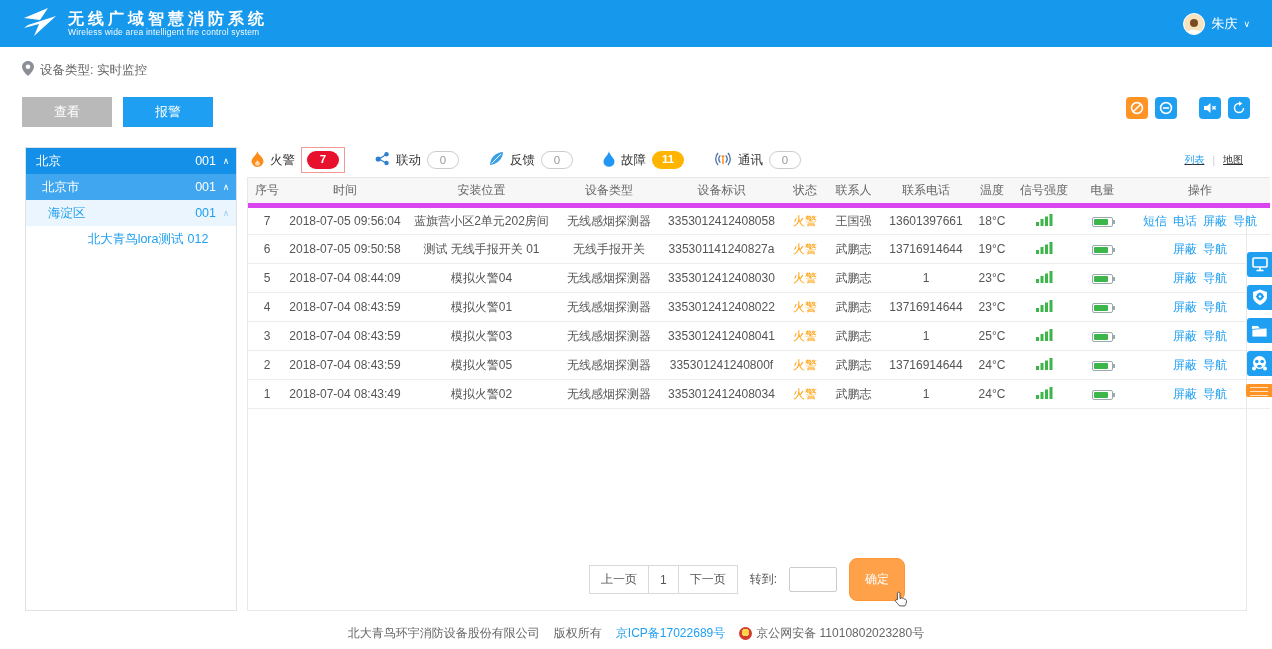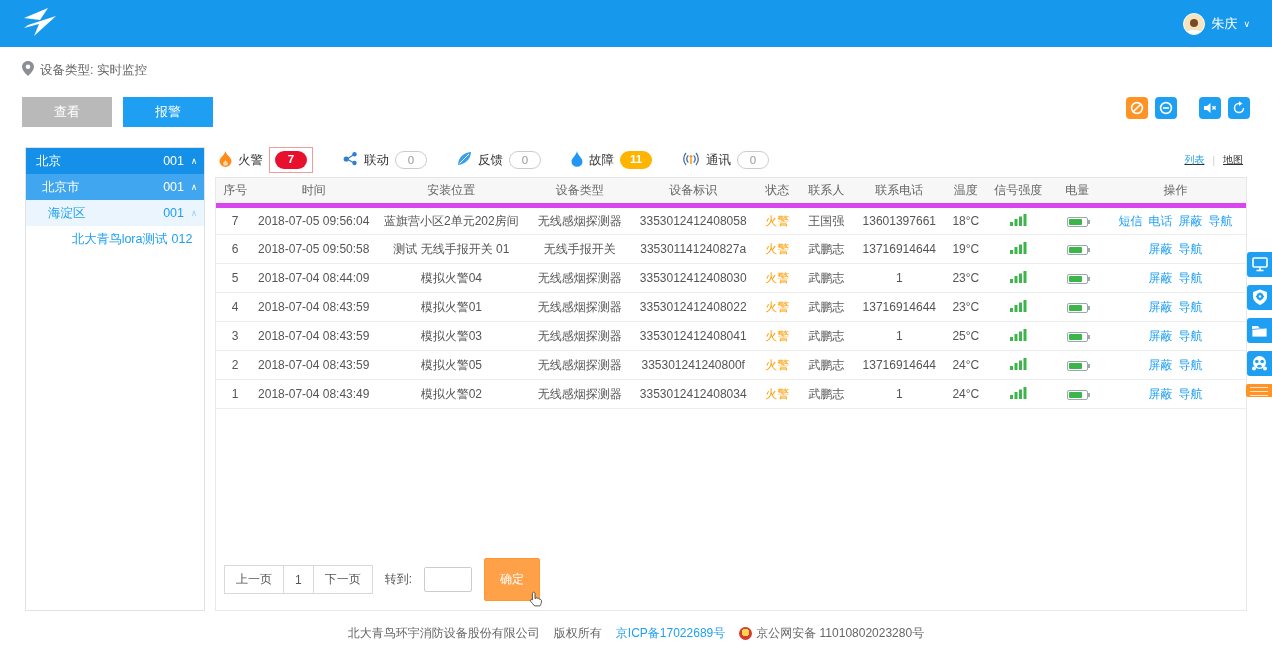--- a/index.html
+++ b/index.html
@@ -28,21 +28,21 @@
   .tab-icons { margin-left: auto; display: flex; align-items: center; gap: 7px; }
   .tab-icons .gap { width: 8px; }
   .icbtn { width: 22px; height: 22px; border-radius: 4px; display: flex; align-items: center; justify-content: center; cursor: pointer; border: none; }
   .icbtn.blue { background: #1e9ff2; }
   .icbtn.orange { background: #ff9326; }
 
   
   .main { display: flex; margin-top: 20px; padding: 0 25px; gap: 10px; height: 464px; align-items: stretch; }
 
   
-  .tree { width: 180px; border: 1px solid #dfe3e6; font-size: 12.5px; background: #fff; }
+  .tree { width: 212px; border: 1px solid #dfe3e6; font-size: 12.5px; background: #fff; }
   .tnode { height: 26px; display: flex; align-items: center; cursor: pointer; }
   .tnode .cnt { margin-left: auto; }
   .tnode .caret { width: 20px; text-align: center; font-size: 9px; }
   .tnode.lvl0 { background: #1590e8; color: #fff; padding-left: 10px; }
   .tnode.lvl1 { background: #41a6f0; color: #fff; padding-left: 16px; }
   .tnode.lvl2 { background: #eaf5fd; color: #1e9ff2; padding-left: 22px; }
   .tnode.lvl2 .caret { color: #9fd0f5; }
   .tnode.lvl3 { background: #fff; color: #1e9ff2; padding-left: 34px; justify-content: center; }
   .tnode.lvl3 .cnt { margin-left: 4px; }
 
@@ -64,26 +64,26 @@
   table { width: 100%; border-collapse: collapse; table-layout: fixed; font-size: 12px; }
   thead th { height: 28px; font-weight: normal; color: #666; background: #f7f7f7; border-top: 1px solid #e6e6e6; border-bottom: 5px solid #d946ef; }
   tbody td { height: 29px; text-align: center; color: #555; border-bottom: 1px solid #ececec; white-space: nowrap; overflow: hidden; }
   td.status { color: #ff9c00; }
   .act { color: #1e9ff2; margin: 0 3px; cursor: pointer; }
   .sig rect { fill: #3cb54a; }
   .battery { display: inline-block; width: 21px; height: 10px; border: 1px solid #9aa; border-radius: 2px; position: relative; vertical-align: middle; background:#fff; }
   .battery-fill { position: absolute; left: 1px; top: 1px; bottom: 1px; width: 72%; background: #3cb54a; border-radius: 1px; }
   .battery::after { content: ""; position: absolute; right: -3px; top: 2px; width: 2px; height: 4px; background: #9aa; }
 
-  .pager { margin-top: auto; display: flex; justify-content: flex-start; align-items: center; gap: 12px; padding: 9px 8px; font-size: 12px; color: #555; }
+  .pager { margin-top: auto; display: flex; justify-content: center; align-items: center; gap: 12px; padding: 9px 8px; font-size: 12px; color: #555; }
   .pgroup { display: flex; }
   .pgbtn { border: 1px solid #d9d9d9; background: #fff; padding: 5px 11px; color: #555; font-size: 12px; cursor: pointer; }
   .pgbtn + .pgbtn { border-left: none; }
   .goto-input { width: 48px; height: 25px; border: 1px solid #ccc; border-radius: 2px; padding: 0 4px; font-size: 12px; }
-  .confirm { position: relative; background: #ffa148; border: 1px solid #ff9632; color: #fff; padding: 12px 15px; font-size: 12px; border-radius: 2px; cursor: pointer; }
+  .confirm { position: relative; background: #ffa148; border: 1px solid #ff9632; color: #fff; padding: 12px 15px; font-size: 12px; border-radius: 8px; cursor: pointer; }
   .cursor-hand { position: absolute; right: -5px; bottom: -11px; }
 
   
   .footer { margin-top: 14px; display: flex; justify-content: center; align-items: center; gap: 14px; font-size: 12px; color: #666; }
   .footer a { color: #1e9ff2; text-decoration: none; }
   .emblem { width: 13px; height: 13px; border-radius: 50%; background: radial-gradient(circle at 50% 42%, #ffd34d 0 38%, #d23b2e 40% 100%); display: inline-block; }
 
   
   .sidebarR { position: absolute; right: 0; top: 252px; display: flex; flex-direction: column; align-items: flex-end; gap: 8px; }
   .sbtn { width: 25px; height: 25px; background: #1e9ff2; border-radius: 3px 0 0 3px; display: flex; align-items: center; justify-content: center; cursor: pointer; }
@@ -93,20 +93,24 @@
 <body>
 
 <header class="topbar">
   <div class="brand">
     <span>
       <svg width="36" height="30" viewBox="0 0 36 30">
         <polygon points="2,11 26,1 18,13" fill="#fff"></polygon>
         <polygon points="6,18 34,9 12,29 17,17 2,21" fill="#fff"></polygon>
       </svg>
     </span>
+    <div>
+      <div class="brand-title">无线广域智慧消防系统</div>
+      <div class="brand-sub">Wireless wide area intelligent fire control system</div>
+    </div>
   </div>
   <div class="userbox">
     <span class="avatar">
       <svg width="20" height="18" viewBox="0 0 20 18">
         <circle cx="10" cy="7" r="4" fill="#7a4b21"></circle>
         <path d="M2,18 C2,12.5 18,12.5 18,18 Z" fill="#fff"></path>
       </svg>
     </span>
     <span>朱庆</span>
     <span class="chev">∨</span>

